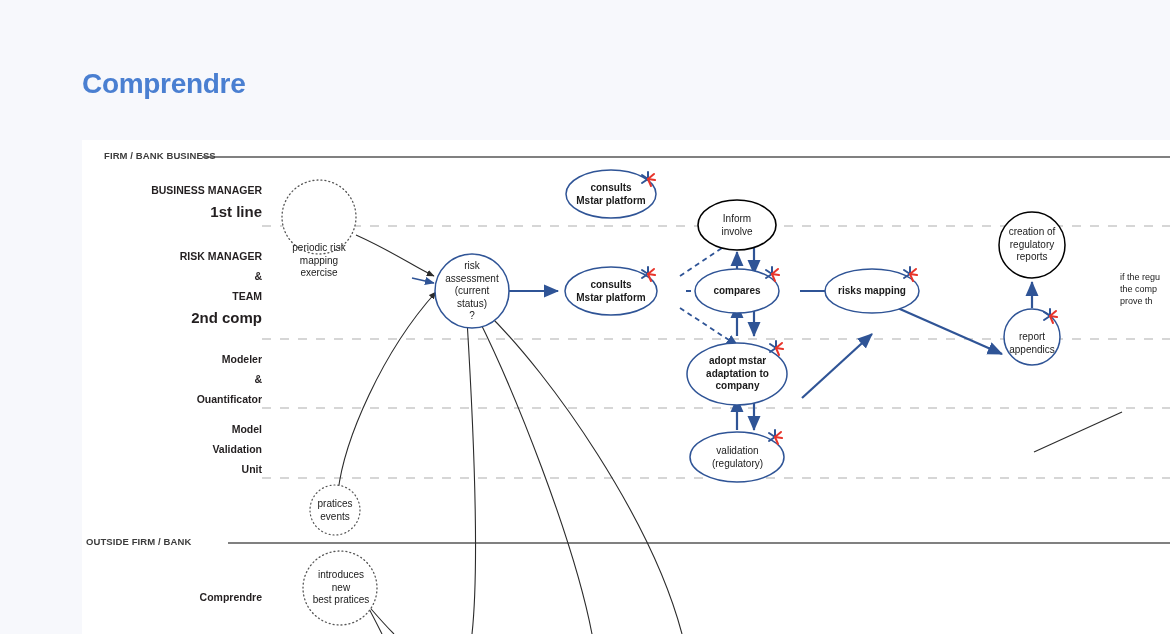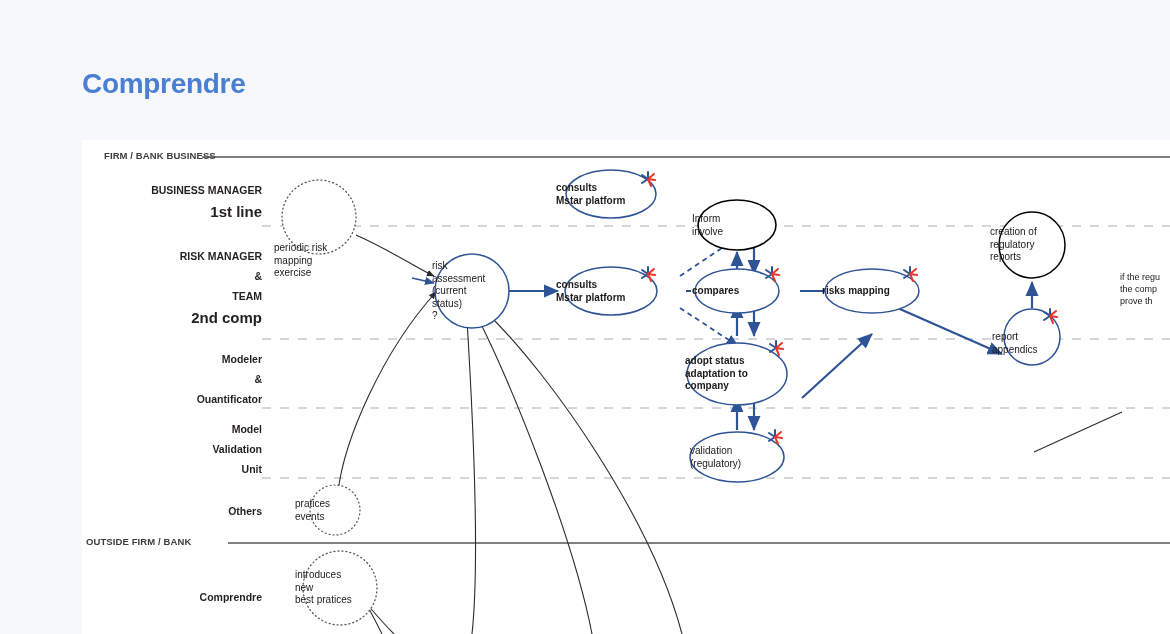--- a/index.html
+++ b/index.html
@@ -56,20 +56,21 @@
   .band-label {
     position: absolute;
     font-size: 9.5px;
     font-weight: bold;
     color: #3c3c3c;
     letter-spacing: 0.1px;
     white-space: nowrap;
   }
   .node-text {
     position: absolute;
+    text-align: center;
     font-size: 10px;
     font-weight: bold;
     color: #1a1a1a;
     line-height: 12.5px;
     white-space: pre-line;
     pointer-events: none;
   }
   .node-text.thin { font-weight: normal; }
   .side-note {
     position: absolute;
@@ -236,21 +237,20 @@
     <div class="lane-label sub" style="left:-10px; top:168px;">2nd comp</div>
 
     <div class="lane-label" style="left:-10px; top:209px;">Modeler
 &amp;
 Ouantificator</div>
 
     <div class="lane-label" style="left:-10px; top:279px;">Model
 Validation
 Unit</div>
 
-    <div class="lane-label" style="left:-10px; top:361px;">Others</div>
 
     <div class="lane-label" style="left:-10px; top:447px;">Comprendre</div>
 
     <div class="node-text thin" style="left:192px; top:58px; width:90px;margin-top:44px;">periodic risk
 mapping
 exercise</div>
 
     <div class="node-text" style="left:474px; top:42px; width:110px;">consults
 Mstar platform</div>
 
@@ -270,21 +270,21 @@
 
     <div class="node-text" style="left:740px; top:145px; width:100px;">risks mapping</div>
 
     <div class="node-text thin" style="left:908px; top:86px; width:84px;">creation of
 regulatory
 reports</div>
 
     <div class="node-text thin" style="left:910px; top:191px; width:80px;">report
 appendics</div>
 
-    <div class="node-text" style="left:603px; top:215px; width:105px;">adopt status
+    <div class="node-text" style="left:603px; top:215px; width:105px;">adopt mstar
 adaptation to
 company</div>
 
     <div class="node-text thin" style="left:608px; top:305px; width:95px;">validation
 (regulatory)</div>
 
     <div class="node-text thin" style="left:213px; top:358px; width:80px;">pratices
 events</div>
 
     <div class="node-text thin" style="left:213px; top:429px; width:92px;">introduces

